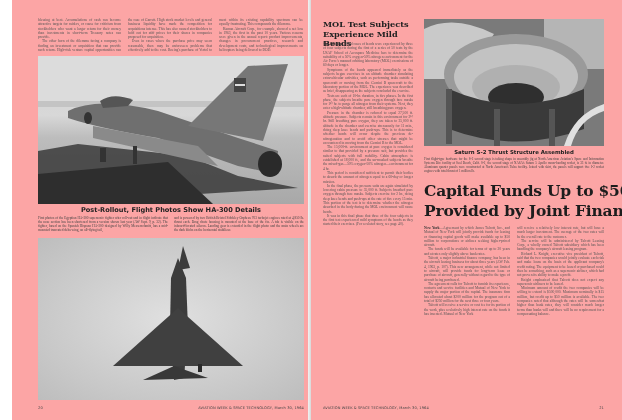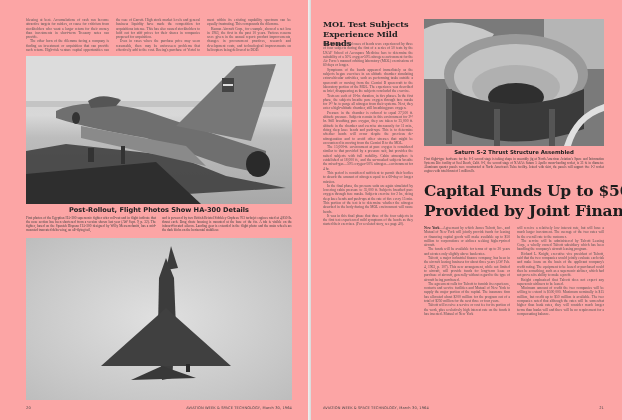--- a/index.html
+++ b/index.html
@@ -1,19 +1,19 @@
 <!DOCTYPE html>
 <html><head>
 <meta charset="utf-8">
 <style>
   * { box-sizing: border-box; margin: 0; padding: 0; }
   html, body { width: 622px; height: 420px; overflow: hidden; background: #fff; }
   body { position: relative; font-family: "Liberation Serif", serif; color: #2b2b2b; }
   .page { position: absolute; top: 0; height: 420px; background: #fca5a5; }
-  #page-left { left: 0; width: 309px; }
+  #page-left { left: 12px; width: 309px; }
   #page-right { left: 311px; width: 311px; }
   .gutter { position: absolute; left: 308px; top: 0; width: 5px; height: 420px;
             background: linear-gradient(to right, #f2f2f2, #dcdcdc 50%, #f2f2f2); }
   .col { position: absolute; font-size: 3.6px; line-height: 4.3px; text-align: justify; color: #555; overflow: hidden; }
   .col p { text-indent: 4px; margin: 0; }
   .col p.first { text-indent: 0; }
   .dateline { font-weight: bold; color: #333; }
   .photo { position: absolute; overflow: hidden; }
   .headline-sans { position: absolute; font-family: "DejaVu Sans", sans-serif; font-weight: bold; color: #222; text-align: center; }
   .caption { position: absolute; font-size: 3.4px; line-height: 4.1px; text-align: justify; color: #444; overflow: hidden; }

